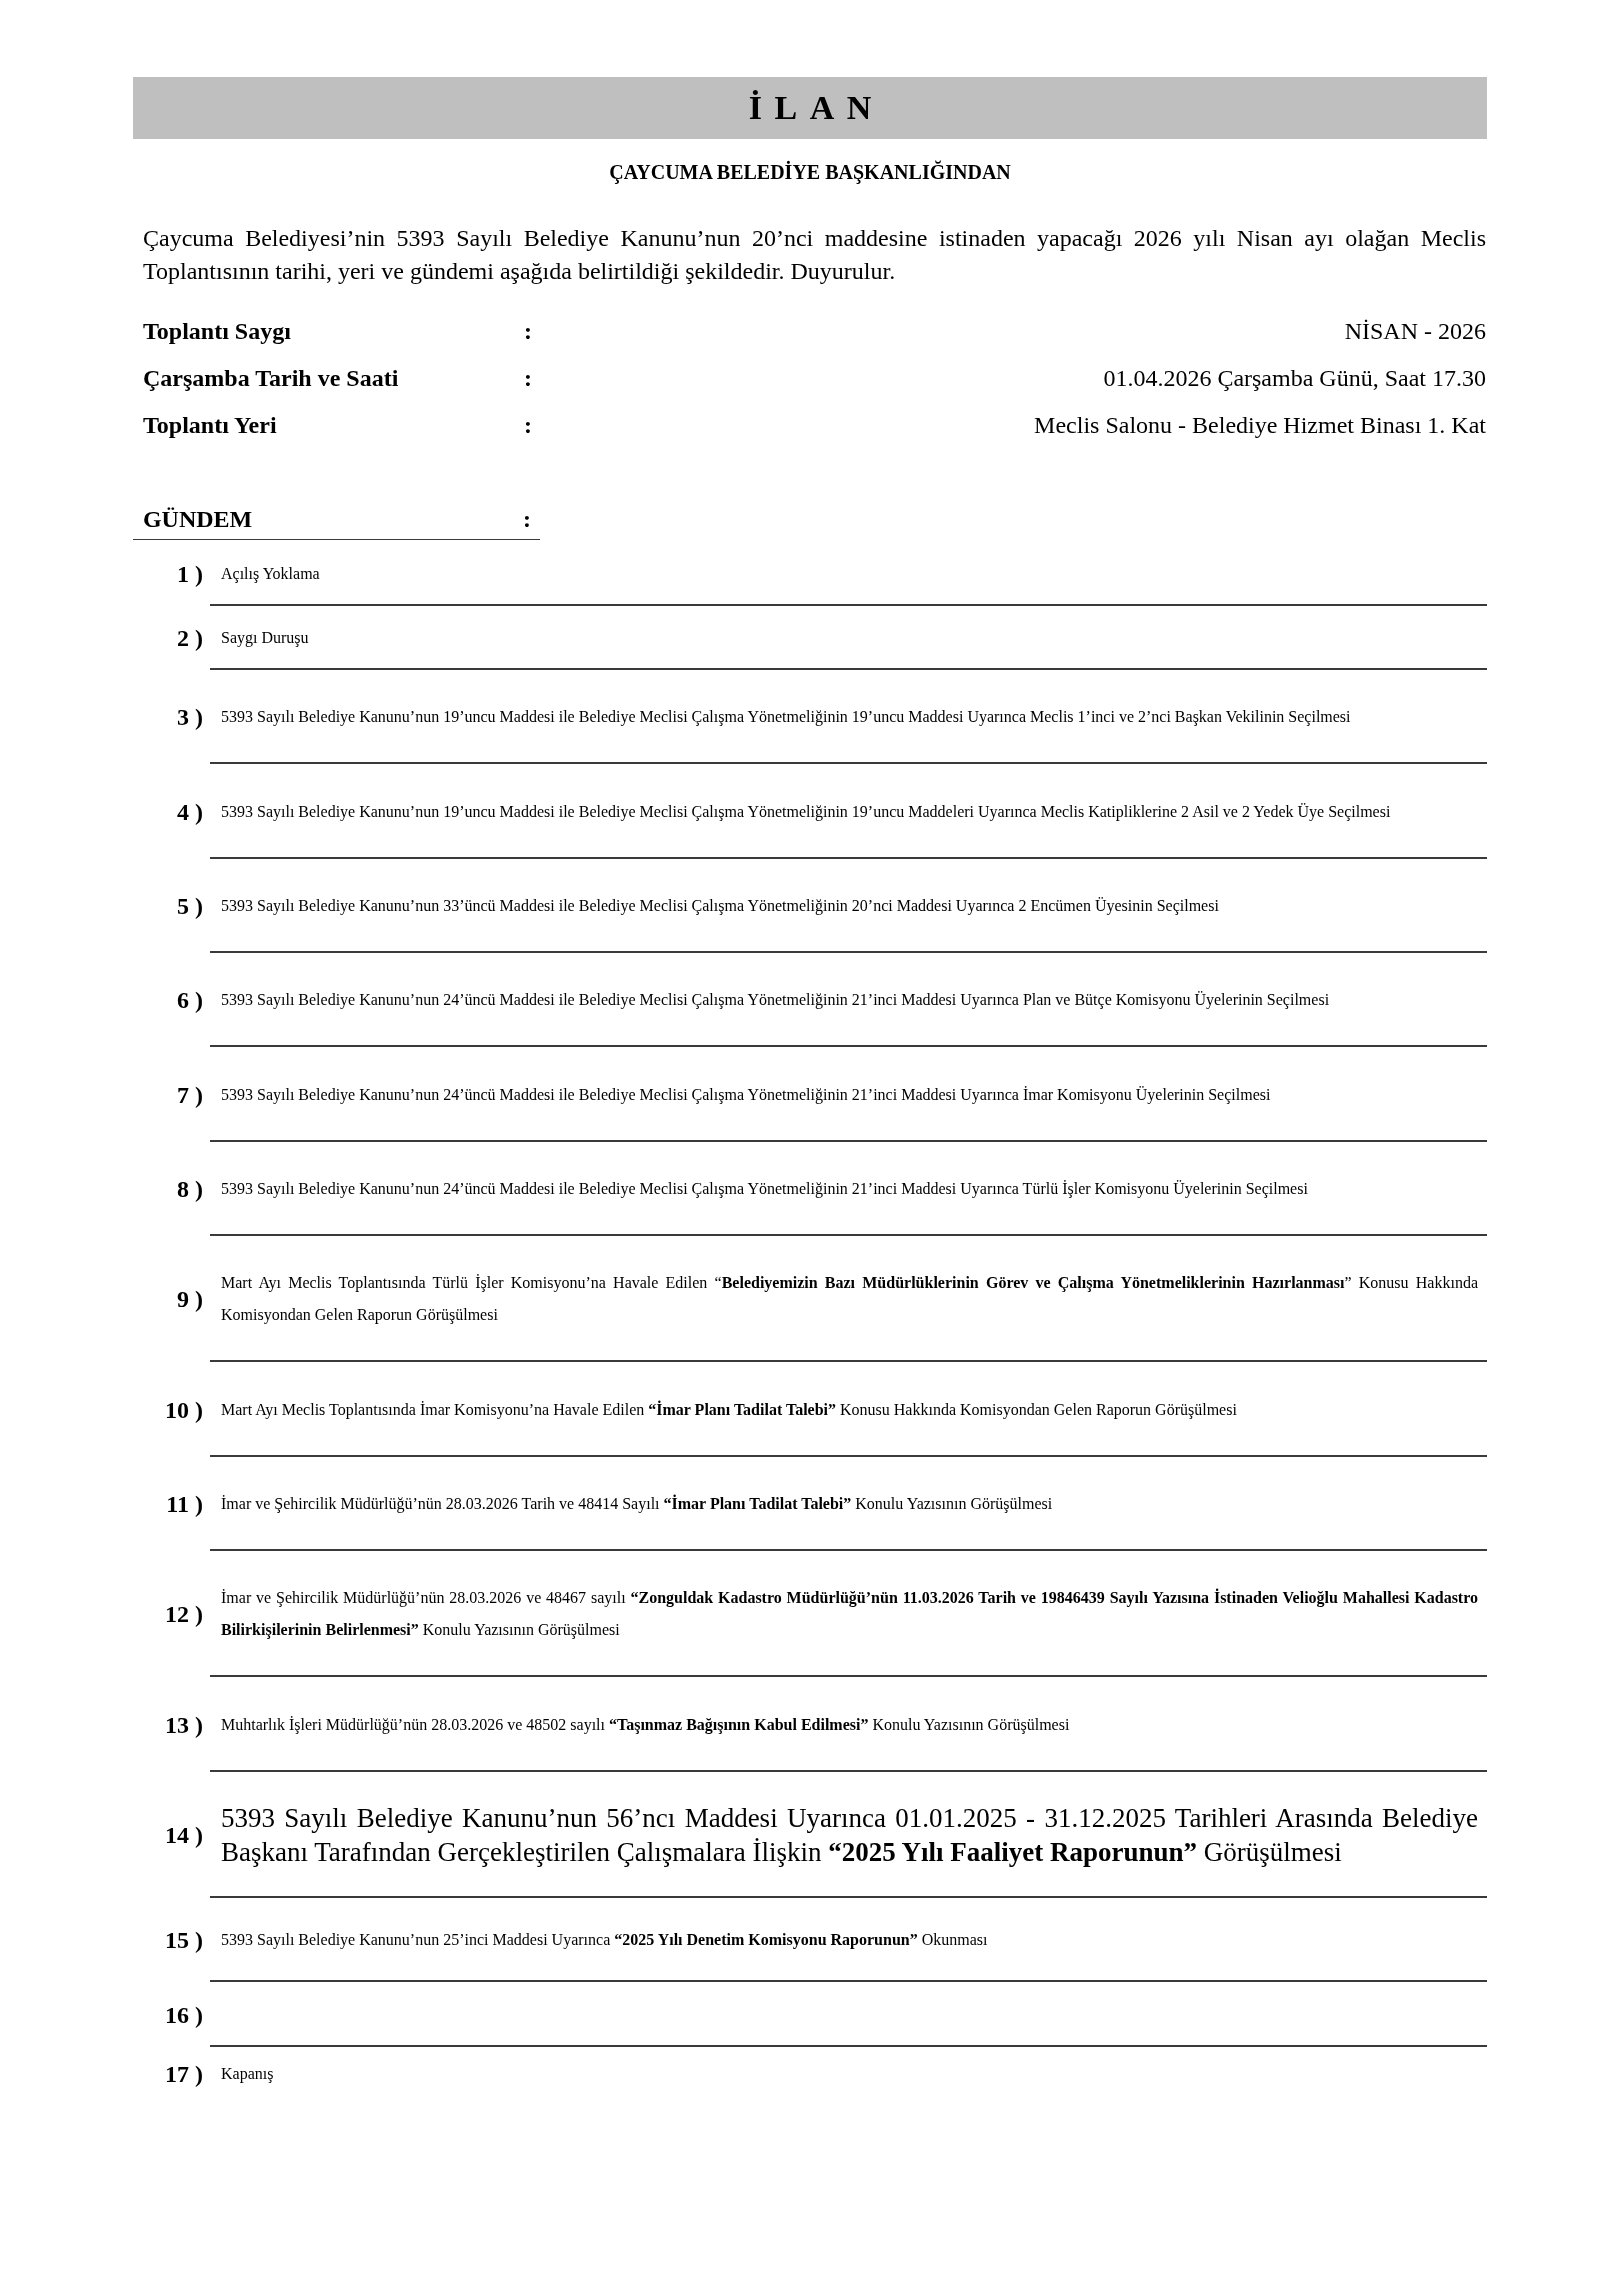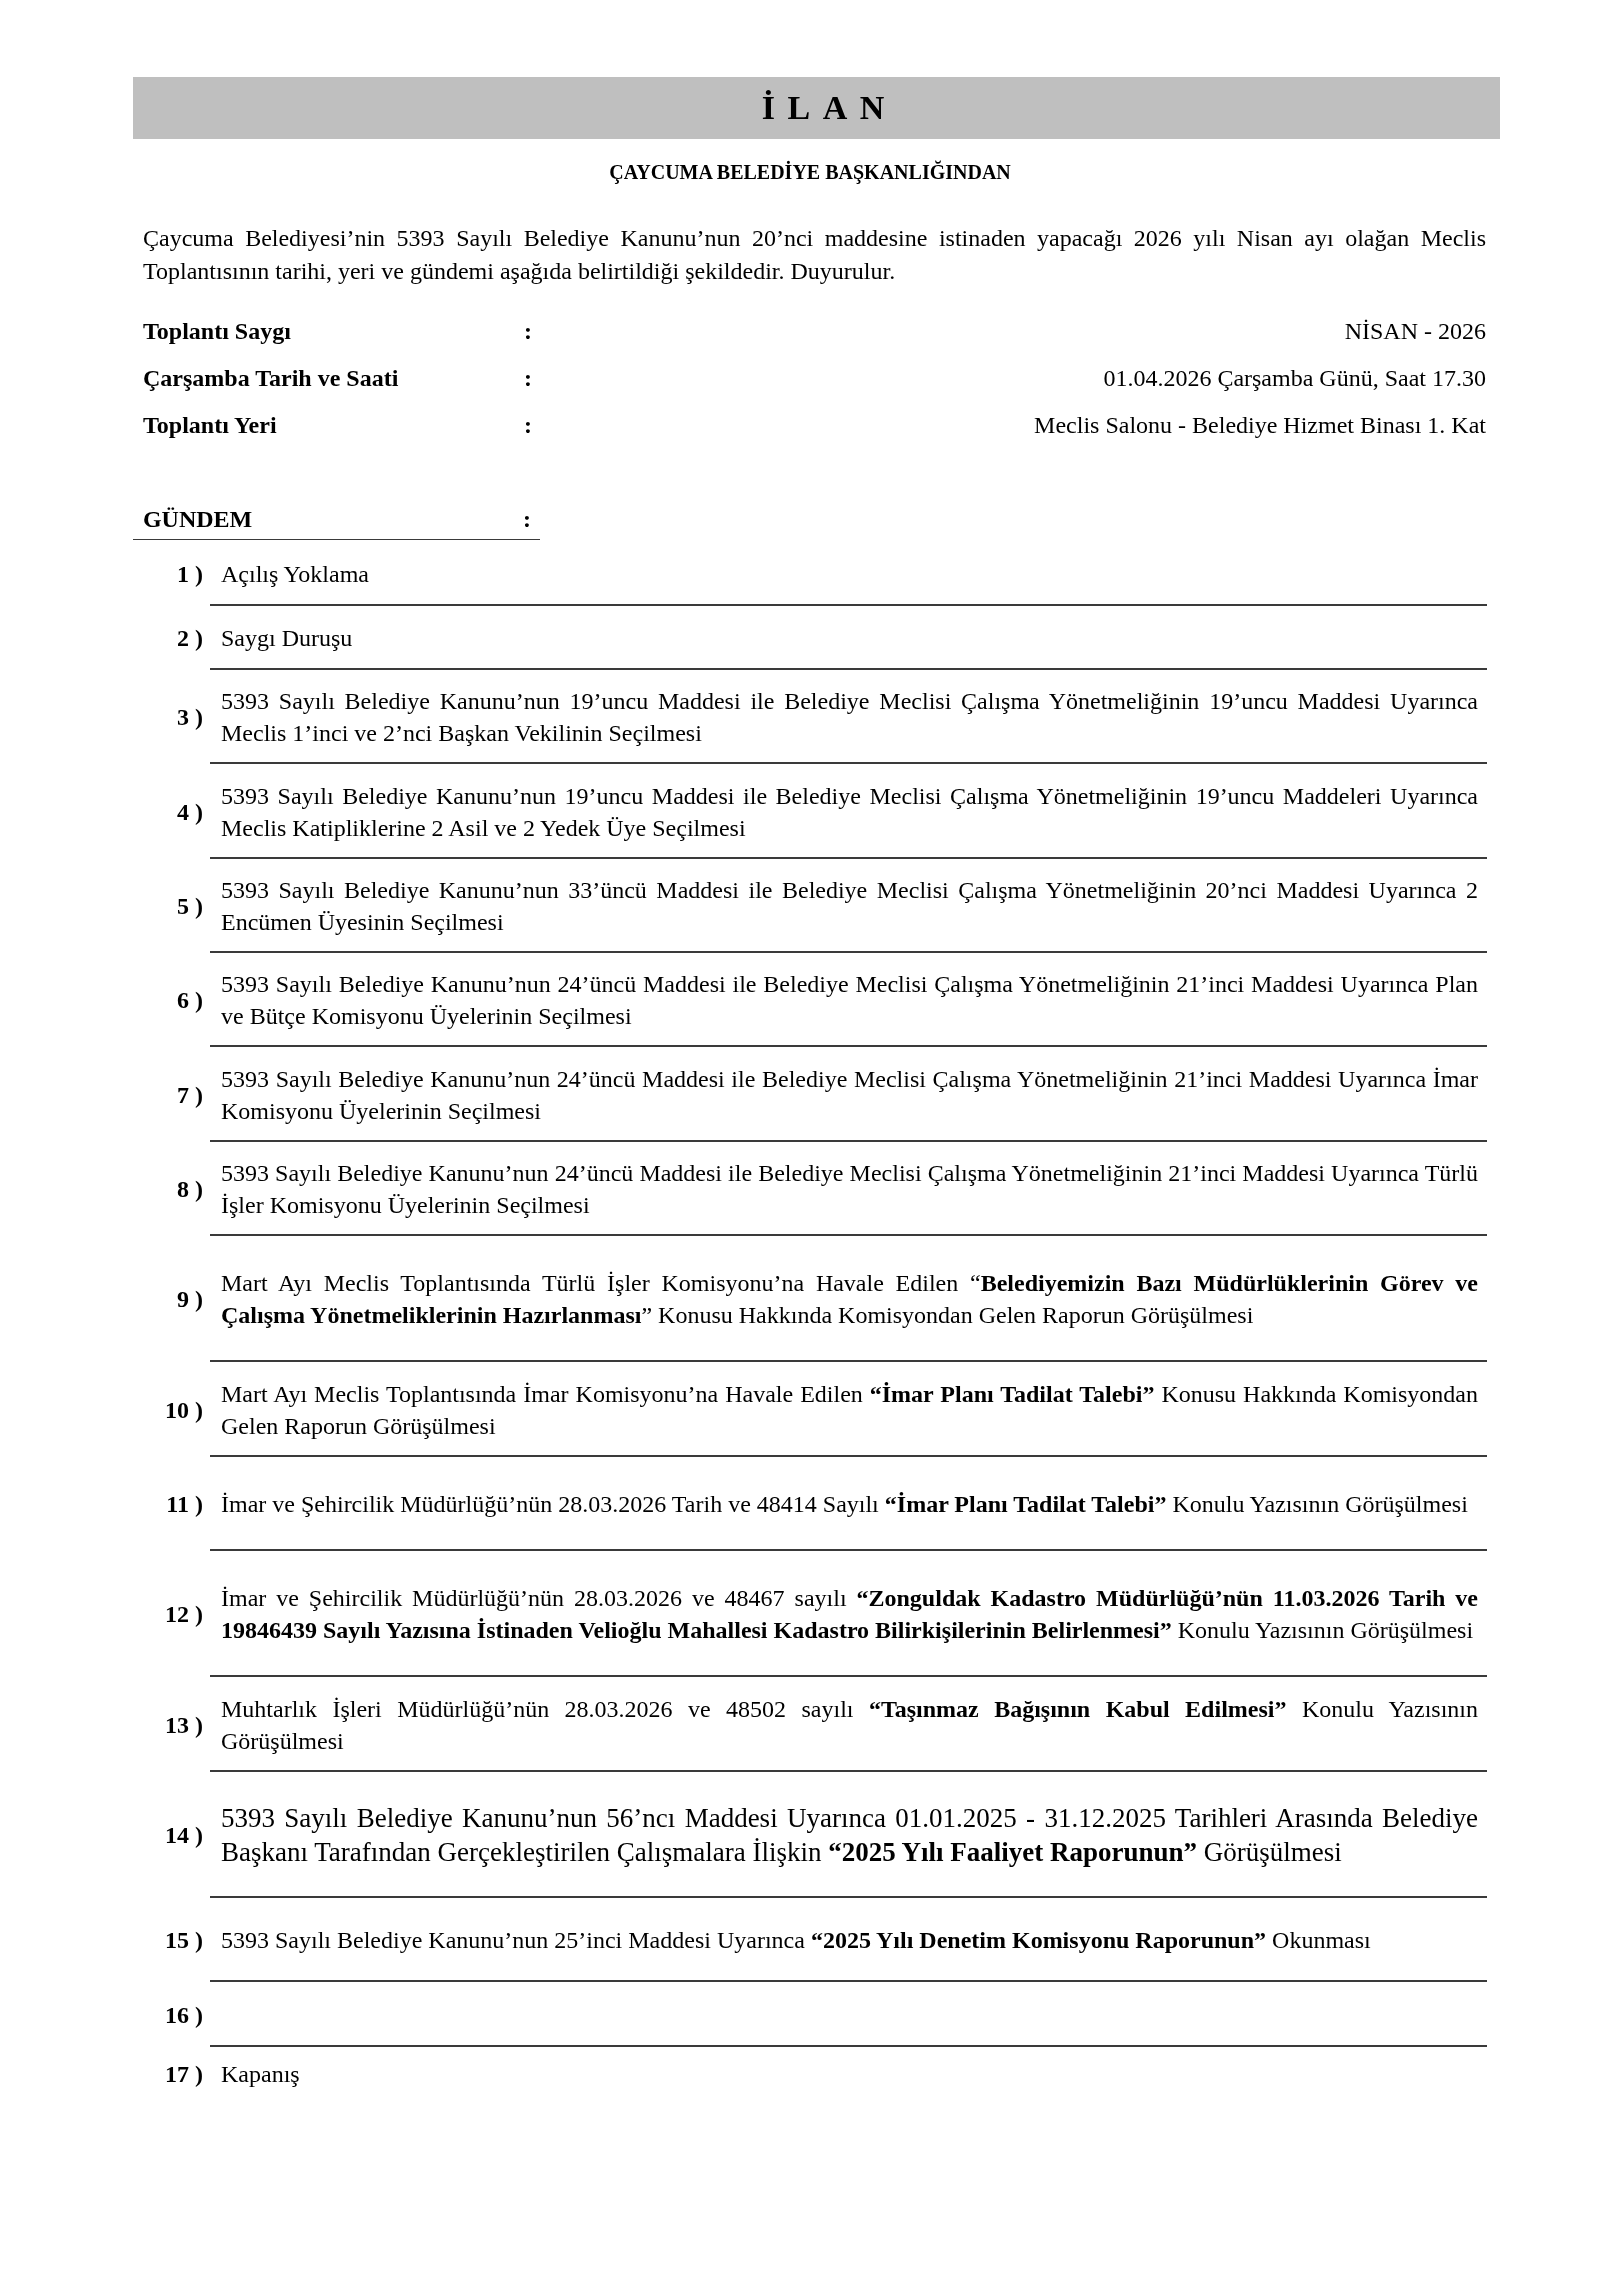--- a/index.html
+++ b/index.html
@@ -18,21 +18,20 @@
     .title-band {
       position: absolute;
       left: 133px;
       top: 77px;
       width: 1354px;
       height: 62px;
       background: #bfbfbf;
       display: flex;
       align-items: center;
       justify-content: center;
-      padding-left: 13px;
     }
     .title-band .title {
       font-weight: bold;
       font-size: 34px;
       letter-spacing: 12.5px;
       margin-left: 12.5px;
       line-height: 1;
     }
     .subtitle {
       position: absolute;
@@ -117,21 +116,21 @@
       flex: 0 0 70px;
       text-align: right;
       font-weight: bold;
       font-size: 24px;
       line-height: 32px;
       white-space: nowrap;
     }
     .agenda-item .text {
       margin-left: 18px;
       width: 1257px;
-      font-size: 24px;
+      font-size: 16px;
       line-height: 32px;
       text-align: justify;
       text-align-last: left;
     }
     .agenda-item .text b {
       font-weight: bold;
     }
     .agenda-item.large .text {
       font-size: 27px;
       line-height: 34px;

